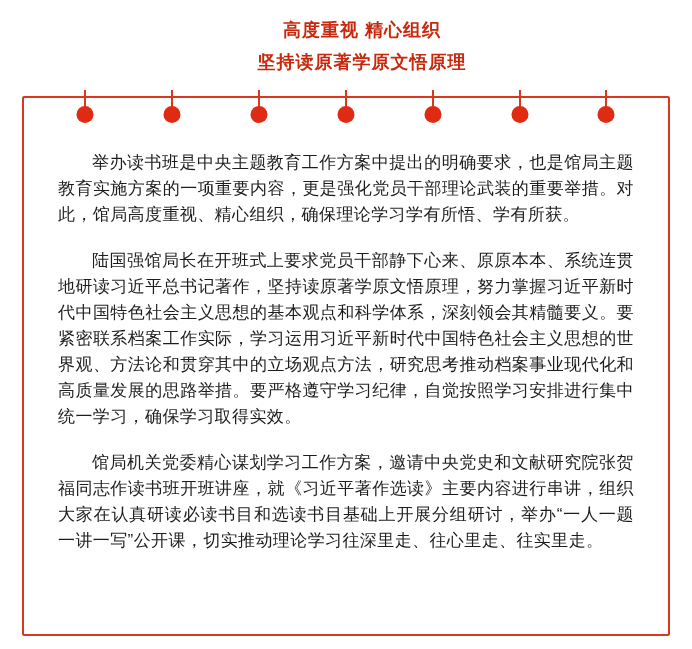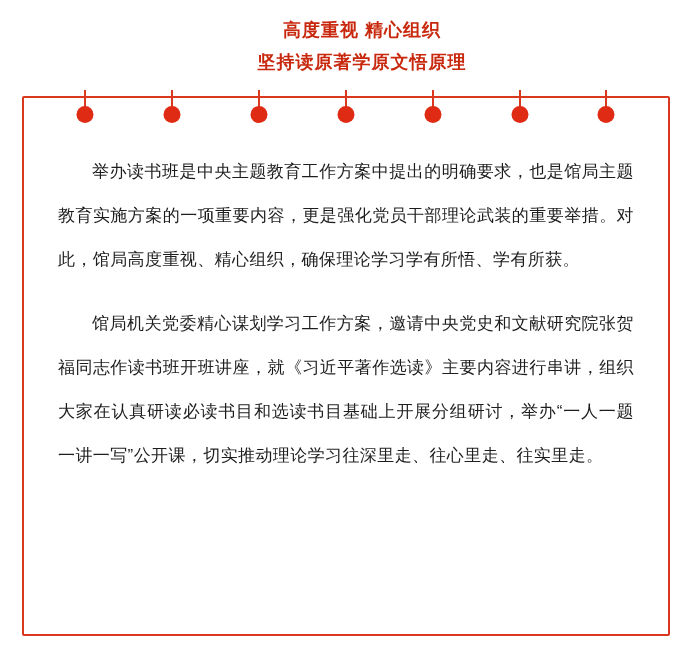--- a/index.html
+++ b/index.html
@@ -76,21 +76,21 @@
     left: 50%;
     top: 16px;
     transform: translateX(-50%);
     width: 17px;
     height: 17px;
     border-radius: 50%;
     background: #e02b14;
   }
   .para {
     font-size: 17px;
-    line-height: 44px;
+    line-height: 26px;
     text-indent: 2em;
     margin: 0 0 20px 0;
     text-align: justify;
     color: #1d1d1d;
     letter-spacing: 0.4px;
   }
   .para:last-child {
     margin-bottom: 0;
   }
 </style>
@@ -131,17 +131,18 @@
             <span class="stem"></span>
             <span class="ball"></span>
           </div>
         <div class="pin">
             <span class="stem"></span>
             <span class="ball"></span>
           </div>
       </div>
 
       <p class="para">举办读书班是中央主题教育工作方案中提出的明确要求，也是馆局主题教育实施方案的一项重要内容，更是强化党员干部理论武装的重要举措。对此，馆局高度重视、精心组织，确保理论学习学有所悟、学有所获。</p>
+      <p class="para">陆国强馆局长在开班式上要求党员干部静下心来、原原本本、系统连贯地研读习近平总书记著作，坚持读原著学原文悟原理，努力掌握习近平新时代中国特色社会主义思想的基本观点和科学体系，深刻领会其精髓要义。要紧密联系档案工作实际，学习运用习近平新时代中国特色社会主义思想的世界观、方法论和贯穿其中的立场观点方法，研究思考推动档案事业现代化和高质量发展的思路举措。要严格遵守学习纪律，自觉按照学习安排进行集中统一学习，确保学习取得实效。</p>
       <p class="para">馆局机关党委精心谋划学习工作方案，邀请中央党史和文献研究院张贺福同志作读书班开班讲座，就《习近平著作选读》主要内容进行串讲，组织大家在认真研读必读书目和选读书目基础上开展分组研讨，举办“一人一题一讲一写”公开课，切实推动理论学习往深里走、往心里走、往实里走。</p>
     </div>
   </div>
 
 </div>
 
 </body></html>

